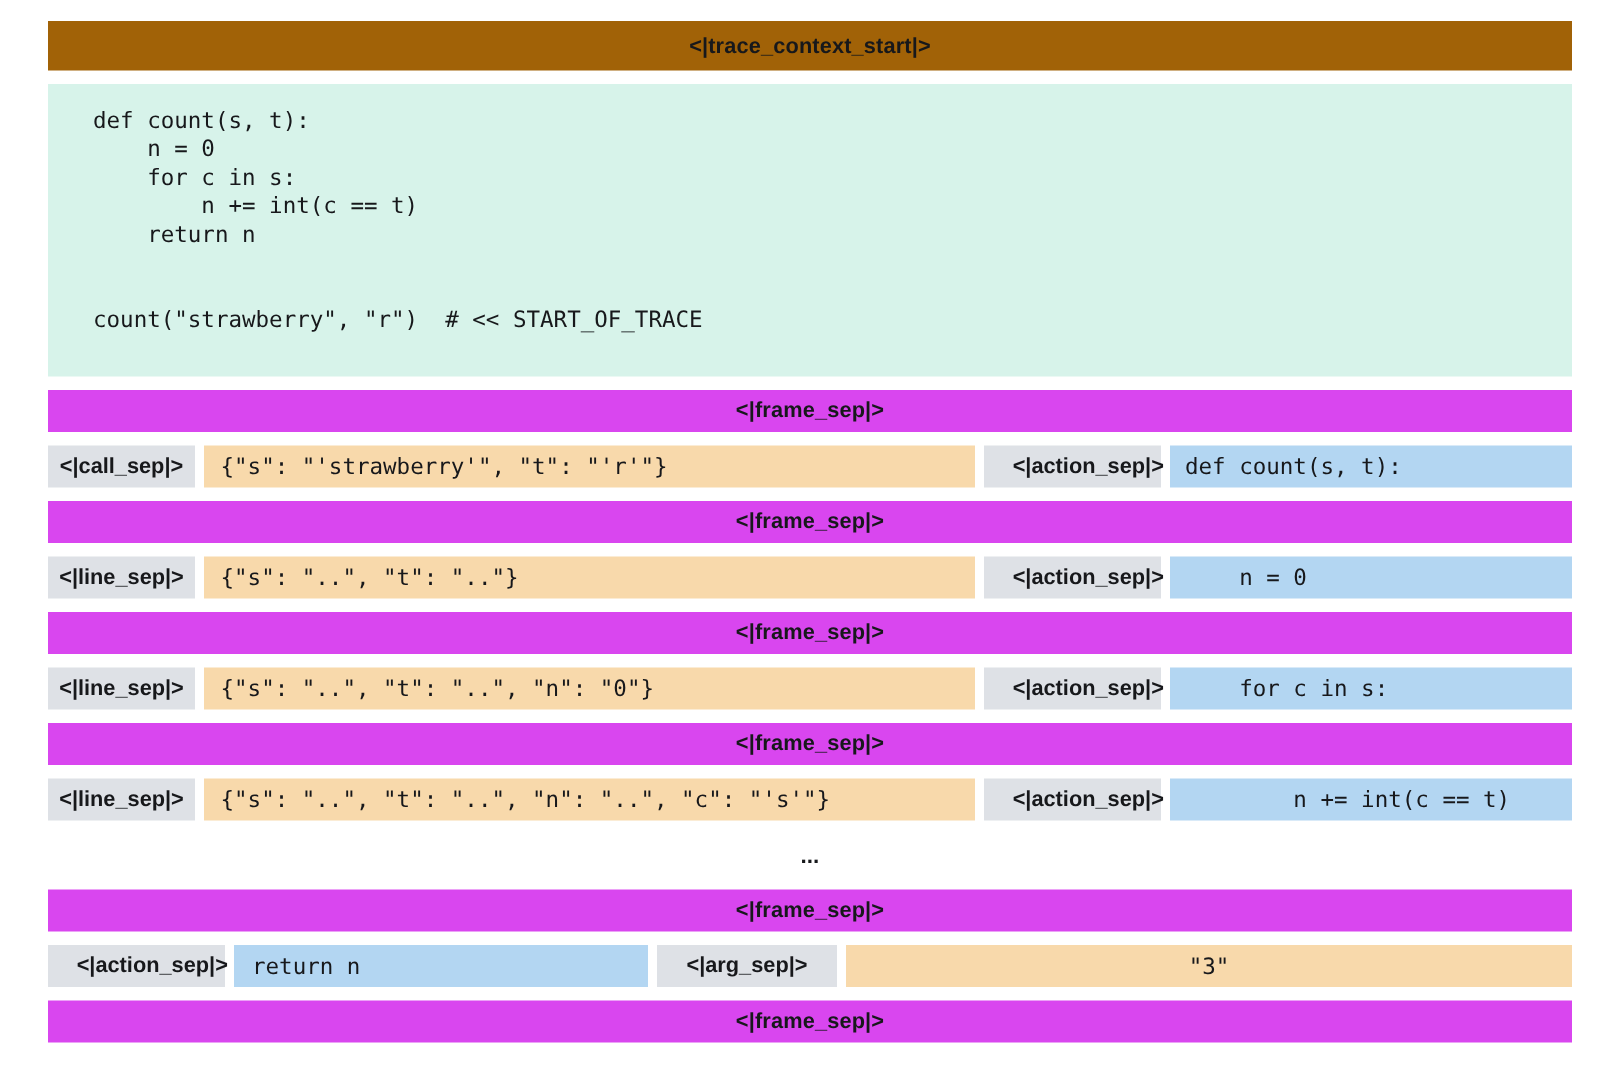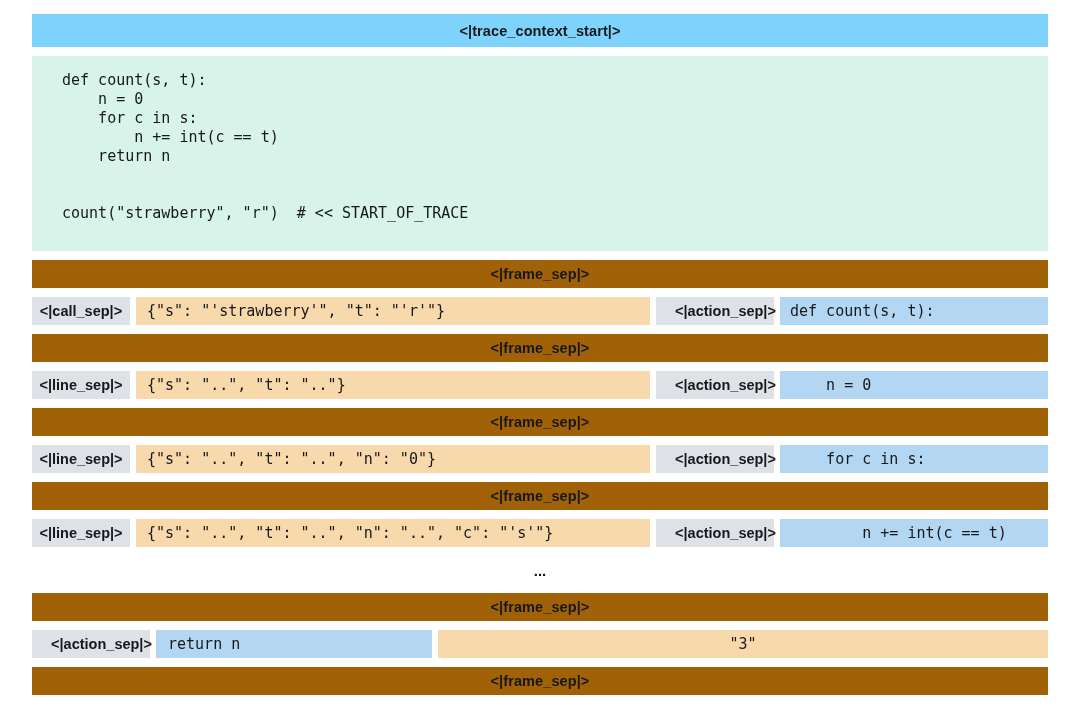--- a/index.html
+++ b/index.html
@@ -11,26 +11,26 @@
     color: #17181b;
     overflow: hidden;
   }
   .page {
     width: 1080px; height: 714px;
     padding: 14px 32px 0 32px;
     display: flex; flex-direction: column;
     gap: 9px;
   }
   .bar {
-    background: #7dd3fc;
+    background: #a16207;
     height: 33px; flex: 0 0 33px;
     display: flex; align-items: center; justify-content: center;
   }
   .sep-bar {
-    background: #a16207;
+    background: #d946ef;
     height: 28px; flex: 0 0 28px;
     display: flex; align-items: center; justify-content: center;
   }
   .tok {
     font-weight: 700;
     font-size: 14.5px;
     letter-spacing: 0.1px;
   }
   .code-block {
     background: #d7f3ea;
@@ -160,20 +160,21 @@
 
   <div class="ellipsis-row">...</div>
 
   <div class="sep-bar">
     <span class="tok">&lt;|frame_sep|&gt;</span>
   </div>
 
   <div class="row">
     <div class="cell tok-box w-action">&lt;|action_sep|&gt;</div>
     <div class="cell return-action-box mono">return n</div>
+    <div class="cell tok-box w-arg">&lt;|arg_sep|&gt;</div>
     <div class="cell value-box mono">"3"</div>
   </div>
 
   <div class="sep-bar">
     <span class="tok">&lt;|frame_sep|&gt;</span>
   </div>
 
 </div>
 
 </body></html>

